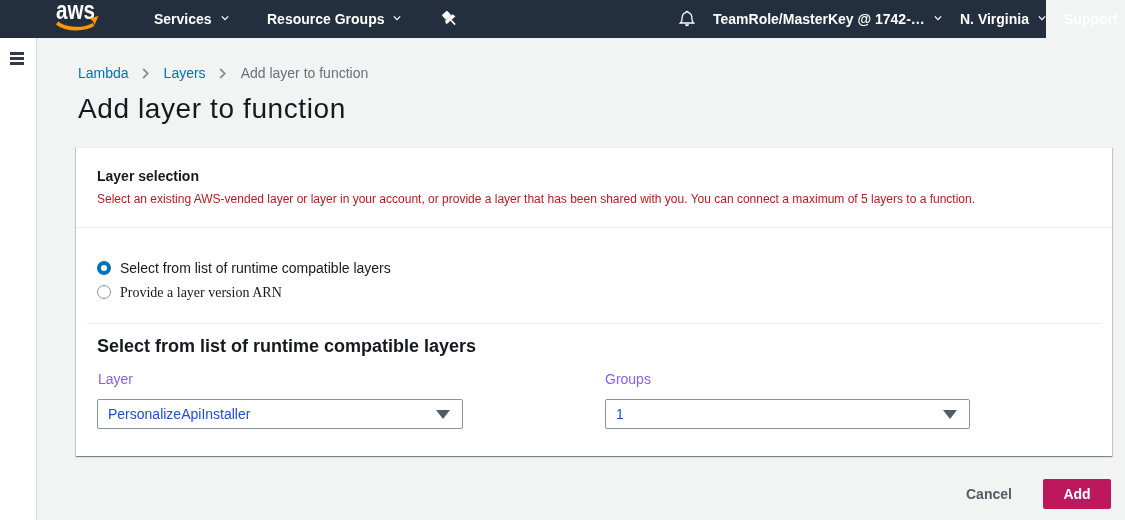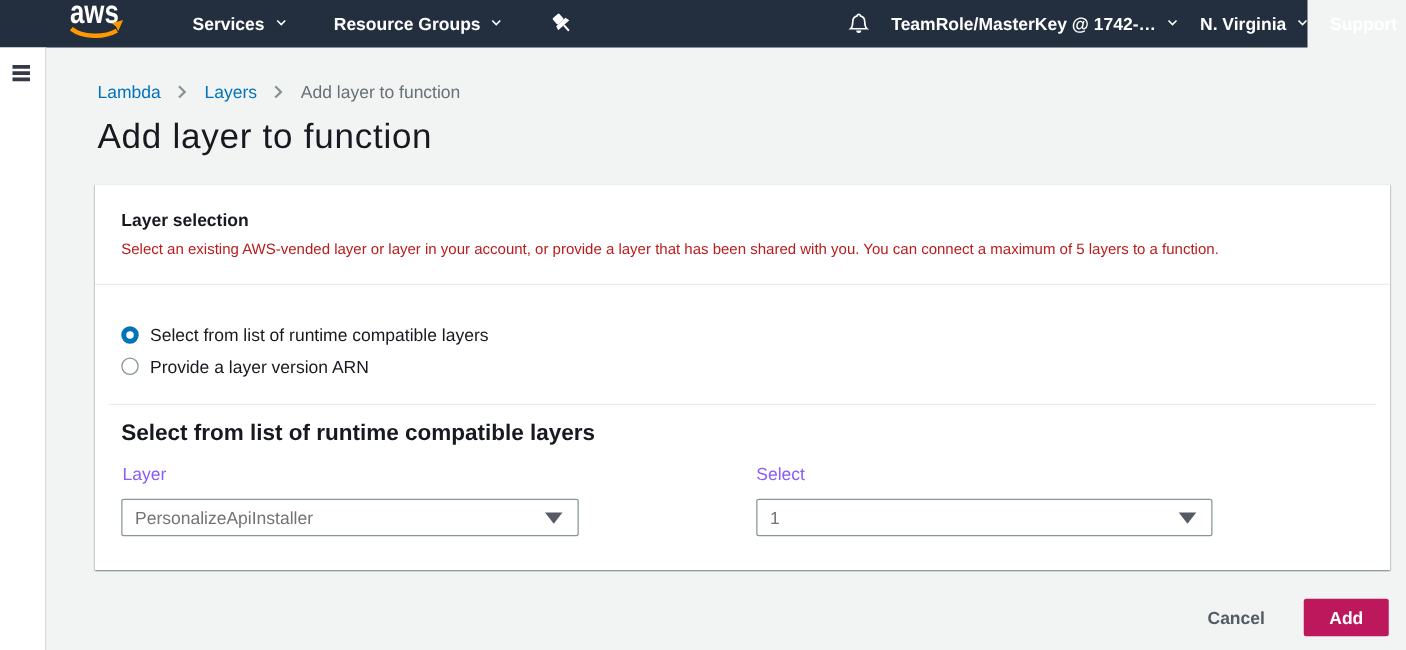--- a/index.html
+++ b/index.html
@@ -27,21 +27,21 @@
   .card-h2 { position:absolute; left:21px; top:20px; font-size:14px; font-weight:700; color:#16191f; }
   .card-desc { position:absolute; left:21px; top:44px; font-size:12px; color:#b91c1c; }
   .hdr-line { position:absolute; left:0; top:79px; width:1036px; height:1px; background:#eaeded; }
   .radio-row { position:absolute; left:21px; font-size:14px; color:#16191f; }
   .radio { display:inline-block; width:14px; height:14px; border-radius:50%; vertical-align:-2px; margin-right:9px; }
   .radio.on { background:#fff; border:4.5px solid #0073bb; }
   .radio.off { border:1px solid #879596; background:#fff; }
   .mid-line { position:absolute; left:11px; top:175px; width:1014px; height:1px; background:#eaeded; }
   .card-h3 { position:absolute; left:21px; top:188px; font-size:18px; font-weight:700; color:#16191f; }
   .field-label { position:absolute; font-size:14px; color:#8b5cf6; }
-  .select { position:absolute; height:30px; background:#fff; border:1px solid #879596; border-radius:2px; font-size:14px; color:#737373; line-height:28px; padding-left:10px; }
+  .select { position:absolute; height:30px; background:#fff; border:1px solid #879596; border-radius:2px; font-size:14px; color:#1d4ed8; line-height:28px; padding-left:10px; }
   .select .tri { position:absolute; right:12px; top:10px; width:0; height:0; border-left:7px solid transparent; border-right:7px solid transparent; border-top:9px solid #545b64; }
   
   .cancel { position:absolute; left:966px; top:486px; font-size:14px; font-weight:700; color:#545b64; }
   .add-btn { position:absolute; left:1043px; top:479px; width:68px; height:30px; background:#be185d; border-radius:2px; color:#fff; font-size:14px; font-weight:700; text-align:center; line-height:30px; }
 </style>
 </head>
 <body>
 <div class="topbar">
   <svg class="logo" width="46" height="32" viewBox="0 0 46 32">
     <text x="1" y="16.5" font-family="Liberation Sans, sans-serif" font-size="26" font-weight="700" textLength="39" lengthAdjust="spacingAndGlyphs" fill="#fff">aws</text>
@@ -87,23 +87,23 @@
     </svg><a>Layers</a><svg class="bc-sep" viewBox="0 0 7 11">
       <path d="M1.2 1 L5.8 5.5 L1.2 10" stroke="#879596" stroke-width="1.8" fill="none"></path>
     </svg>Add layer to function</div>
 <h1>Add layer to function</h1>
 
 <div class="card">
   <div class="card-h2">Layer selection</div>
   <div class="card-desc">Select an existing AWS-vended layer or layer in your account, or provide a layer that has been shared with you. You can connect a maximum of 5 layers to a function.</div>
   <div class="hdr-line"></div>
   <div class="radio-row" style="top:112px;"><span class="radio on"></span>Select from list of runtime compatible layers</div>
-  <div class="radio-row" style="top:137px;"><span class="radio off"></span>Provide a layer version ARN</div>
+  <div class="radio-row" style="top:137px;font-family:Liberation Serif, serif;"><span class="radio off"></span>Provide a layer version ARN</div>
   <div class="mid-line"></div>
   <div class="card-h3">Select from list of runtime compatible layers</div>
   <div class="field-label" style="left:22px; top:223px;">Layer</div>
-  <div class="field-label" style="left:529px; top:223px;">Select</div>
+  <div class="field-label" style="left:529px; top:223px;">Groups</div>
   <div class="select" style="left:21px; top:251px; width:366px;">PersonalizeApiInstaller<span class="tri"></span></div>
   <div class="select" style="left:529px; top:251px; width:365px;">1<span class="tri"></span></div>
 </div>
 
 <div class="cancel">Cancel</div>
 <div class="add-btn">Add</div>
 
 </body></html>

